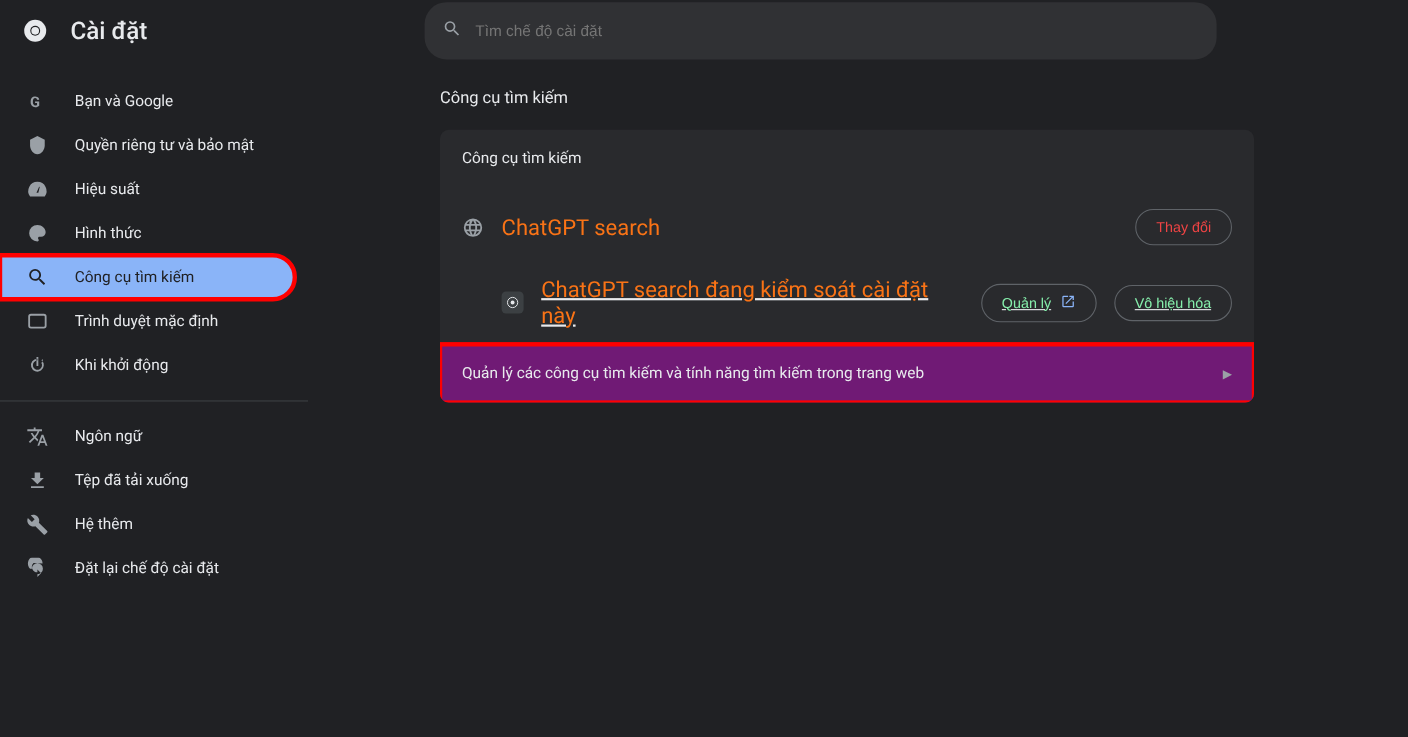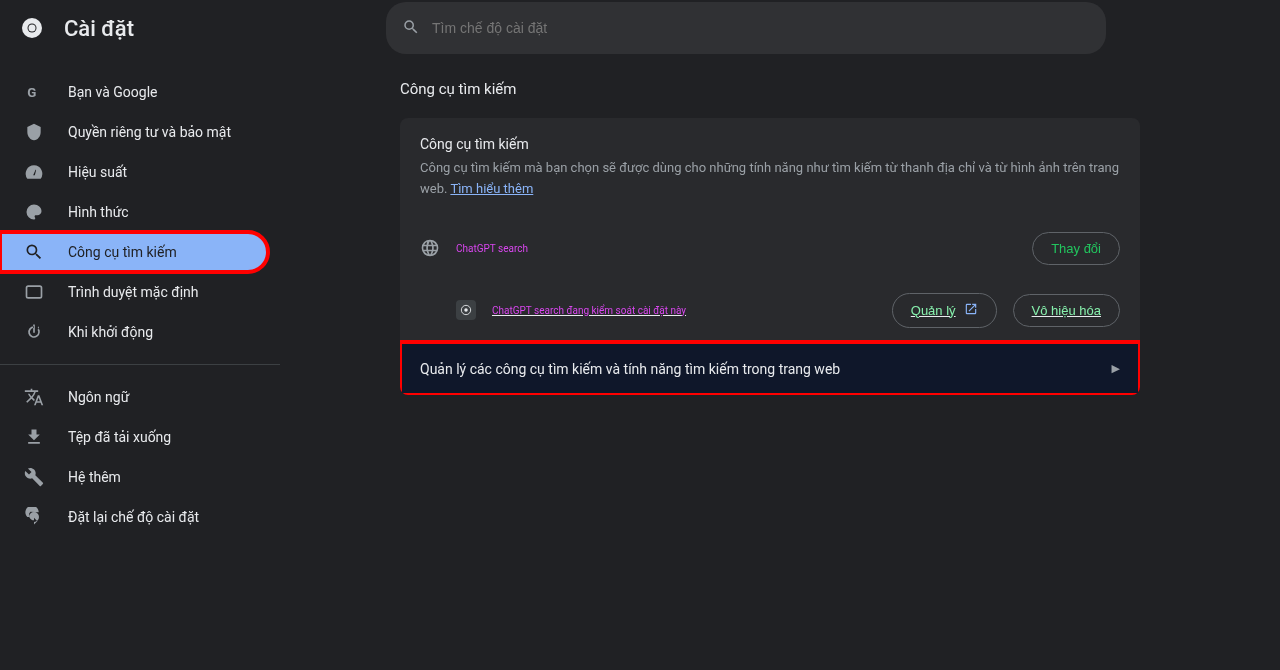--- a/index.html
+++ b/index.html
@@ -133,58 +133,58 @@
 .row .icon {
   width: 20px;
   height: 20px;
   color: #9aa0a6;
   display: flex;
   align-items: center;
   justify-content: center;
 }
 .row .label {
   flex: 1;
-  color: #d946ef;
-  font-size: 10px;
+  color: #f97316;
+  font-size: 20px;
 }
 .btn-outline {
   background: transparent;
   border: 1px solid #5f6368;
   color: #86efac;
   padding: 8px 18px;
   border-radius: 20px;
   font-size: 13px;
   cursor: pointer;
   display: inline-flex;
   align-items: center;
   gap: 8px;
 }
 .btn-outline.disabled {
-  color: #22c55e;
+  color: #ef4444;
   cursor: default;
 }
 .row-indent {
   padding-left: 56px;
   text-decoration: underline;
 }
 .extension-icon {
   width: 20px;
   height: 20px;
   border-radius: 4px;
   background: #3c4043;
   display: flex;
   align-items: center;
   justify-content: center;
 }
 .manage-row {
   display: flex;
   align-items: center;
   padding: 18px 20px;
   cursor: pointer;
-  background: #0f172a;
+  background: #701a75;
   border-top: 1px solid #3c4043;
 }
 .manage-row .label {
   flex: 1;
   font-size: 14px;
   color: #e8eaed;
 }
 .chev {
   color: #9aa0a6;
   font-size: 11px;
@@ -310,23 +310,20 @@
       <span>Đặt lại chế độ cài đặt</span>
     </div>
   </div>
 
   <div class="main">
     <div class="section-title">Công cụ tìm kiếm</div>
 
     <div class="card">
       <div class="card-block">
         <div class="card-heading">Công cụ tìm kiếm</div>
-        <div class="card-desc">
-          <span>Công cụ tìm kiếm mà bạn chọn sẽ được dùng cho những tính năng như tìm kiếm từ thanh địa chỉ và từ hình ảnh trên trang web. </span><a href="#">Tìm hiểu thêm</a>
-        </div>
       </div>
 
       <div class="row">
         <span class="icon">
           <svg viewBox="0 0 24 24" width="20" height="20">
               <path d="M12 2a10 10 0 100 20 10 10 0 000-20zm6.93 6h-2.95a15.65 15.65 0 00-1.38-3.56A8.03 8.03 0 0118.93 8zM12 4.04c.83 1.2 1.48 2.53 1.91 3.96h-3.82c.43-1.43 1.08-2.76 1.91-3.96zM4.26 14a7.95 7.95 0 010-4h3.38a16.5 16.5 0 000 4H4.26zm.82 2h2.95c.32 1.25.78 2.45 1.38 3.56A8.03 8.03 0 015.08 16zm2.95-8H5.08a8.03 8.03 0 013.33-3.56A15.65 15.65 0 008.03 8zM12 19.96c-.83-1.2-1.48-2.53-1.91-3.96h3.82c-.43 1.43-1.08 2.76-1.91 3.96zM14.34 14H9.66a14.7 14.7 0 010-4h4.68a14.7 14.7 0 010 4zm.25 5.56c.6-1.11 1.06-2.31 1.38-3.56h2.95a8.03 8.03 0 01-4.33 3.56zM16.36 14a16.5 16.5 0 000-4h3.38a7.95 7.95 0 010 4h-3.38z"></path>
             </svg>
         </span>
         <span class="label">ChatGPT search</span>
         <button class="btn-outline disabled">Thay đổi</button>

